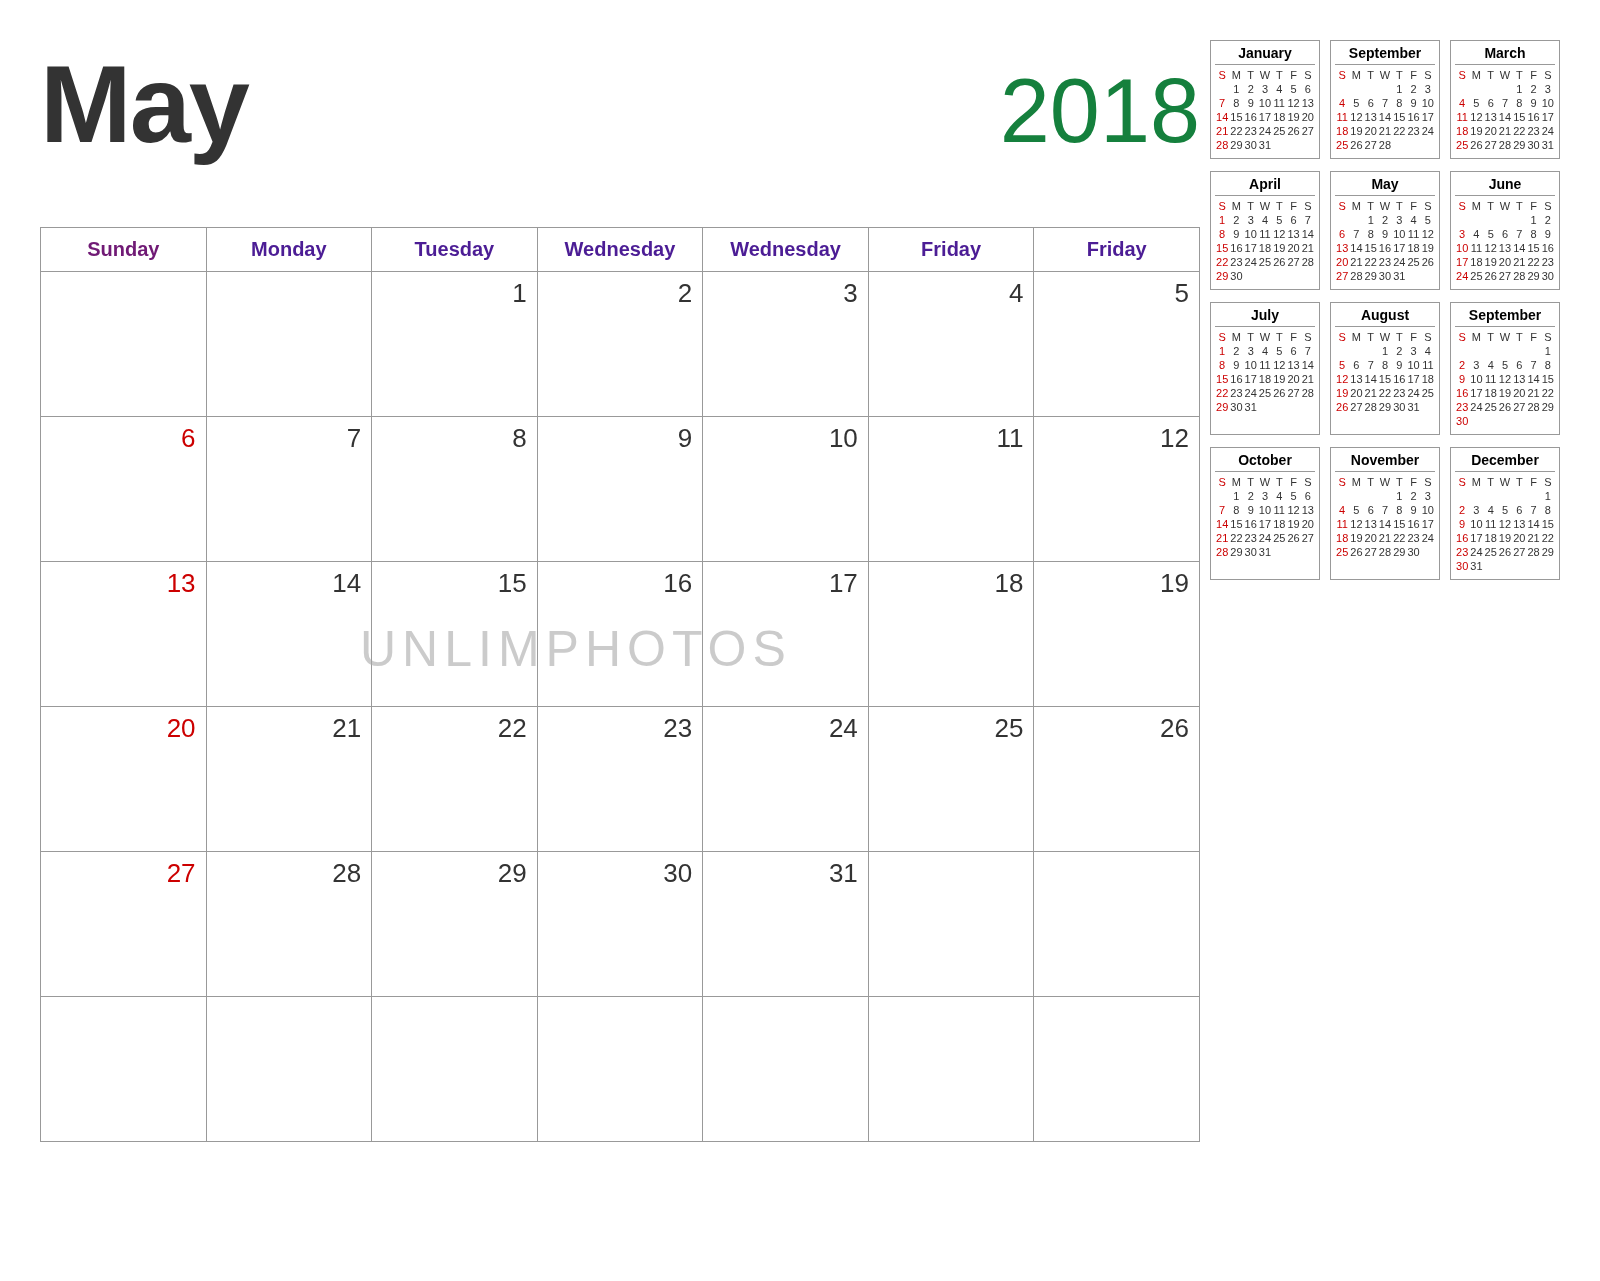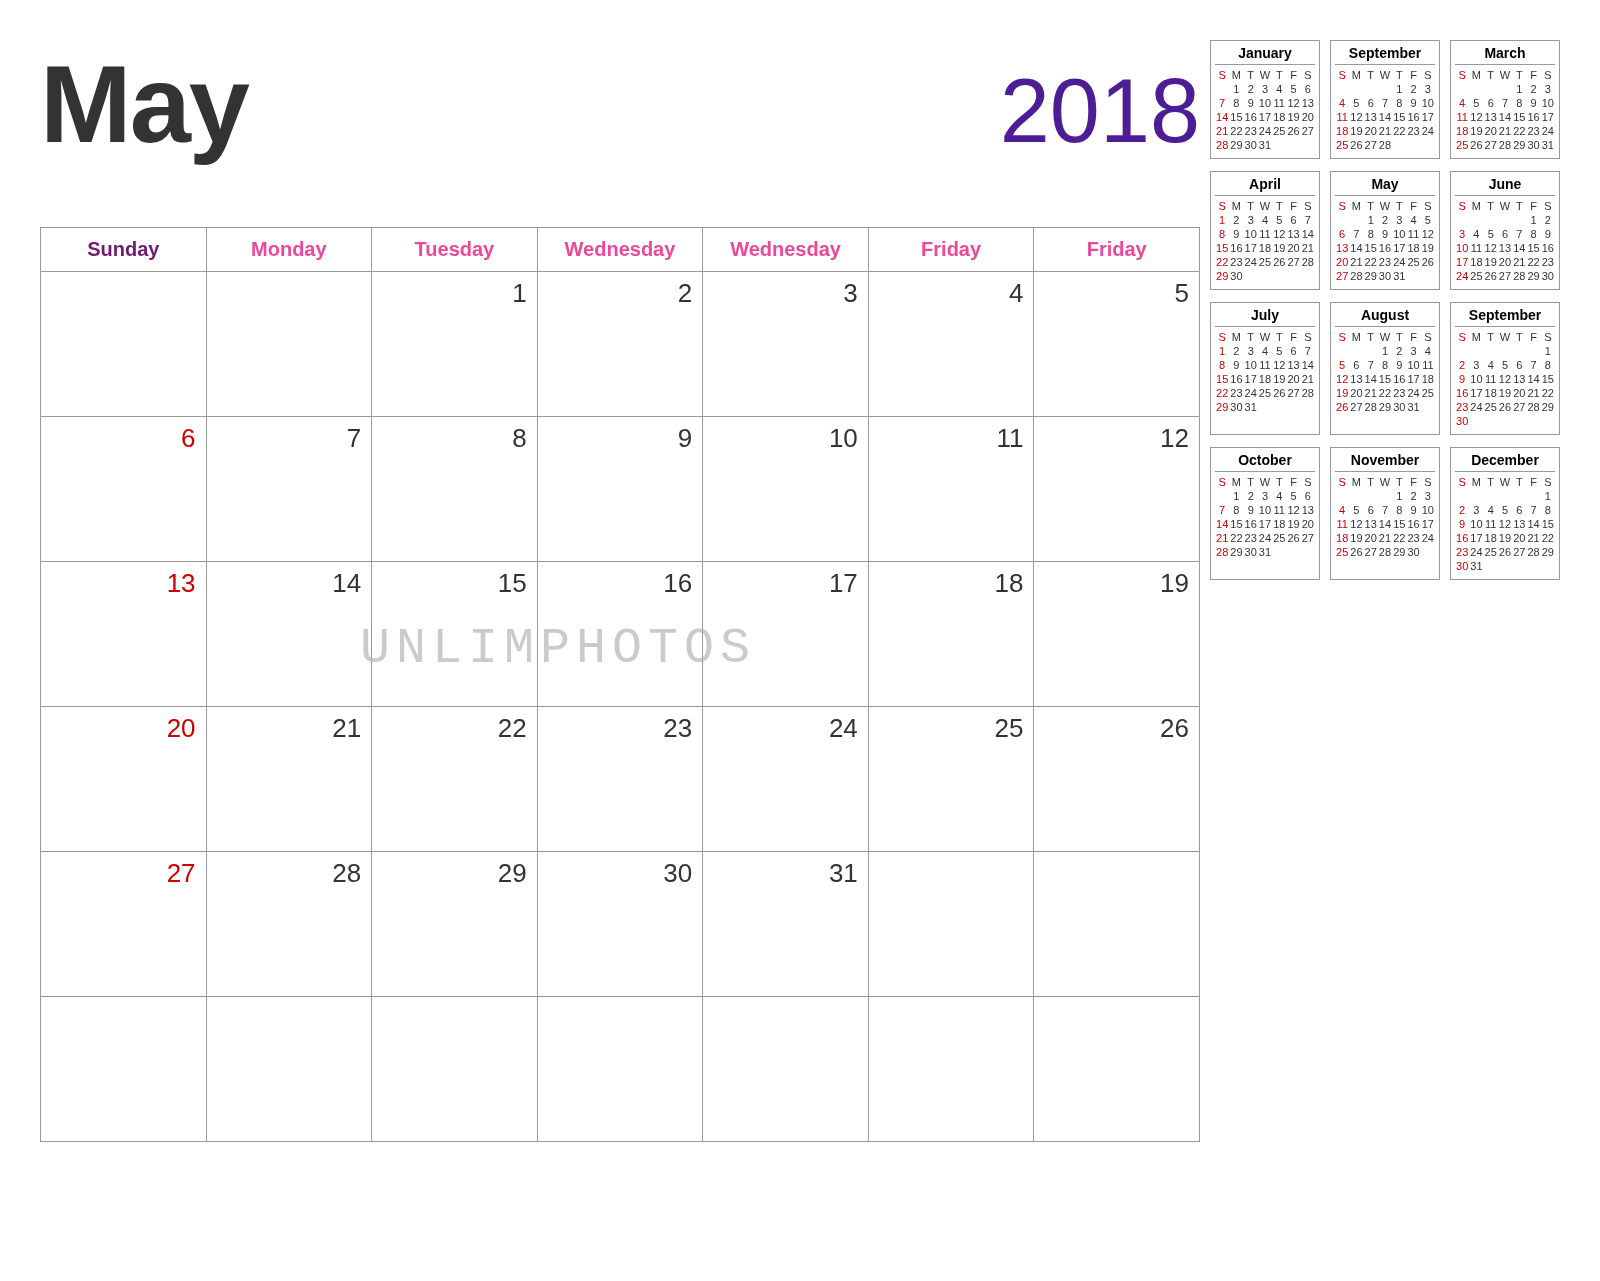--- a/index.html
+++ b/index.html
@@ -20,37 +20,37 @@
   }
   .month-title {
     font-size: 110px;
     font-weight: 700;
     color: #333;
     letter-spacing: -2px;
   }
   .year-title {
     font-size: 90px;
     font-weight: 400;
-    color: #4c1d95;
+    color: #15803d;
     margin-top: 20px;
   }
   .main-area {
     display: flex;
     gap: 20px;
   }
   .big-cal {
     width: 1160px;
     border-collapse: collapse;
   }
   .big-cal th {
     border: 1px solid #999;
     padding: 10px 0;
     font-weight: 700;
     font-size: 20px;
-    color: #ec4899;
+    color: #4c1d95;
     width: 14.28%;
   }
   .big-cal th.sunday-h { color: #701a75; }
   .big-cal td {
     border: 1px solid #999;
     height: 145px;
     vertical-align: top;
     text-align: right;
     padding: 6px 10px;
     font-size: 26px;
@@ -89,21 +89,21 @@
   .mini-grid .dc { color: #333; padding: 1px 0; }
   .mini-grid .dc.sun { color: #c00; }
   .watermark {
     position: absolute;
     left: 360px;
     top: 620px;
     font-size: 50px;
     letter-spacing: 6px;
     color: #aaa;
     opacity: .6;
-    font-family: Liberation Mono, monospace;
+    font-family: Liberation Sans, sans-serif;
     font-weight: 300;
     pointer-events: none;
   }
 </style>
 </head>
 <body>
 
 <div class="header">
   <div class="month-title">May</div>
   <div class="year-title">2018</div>

